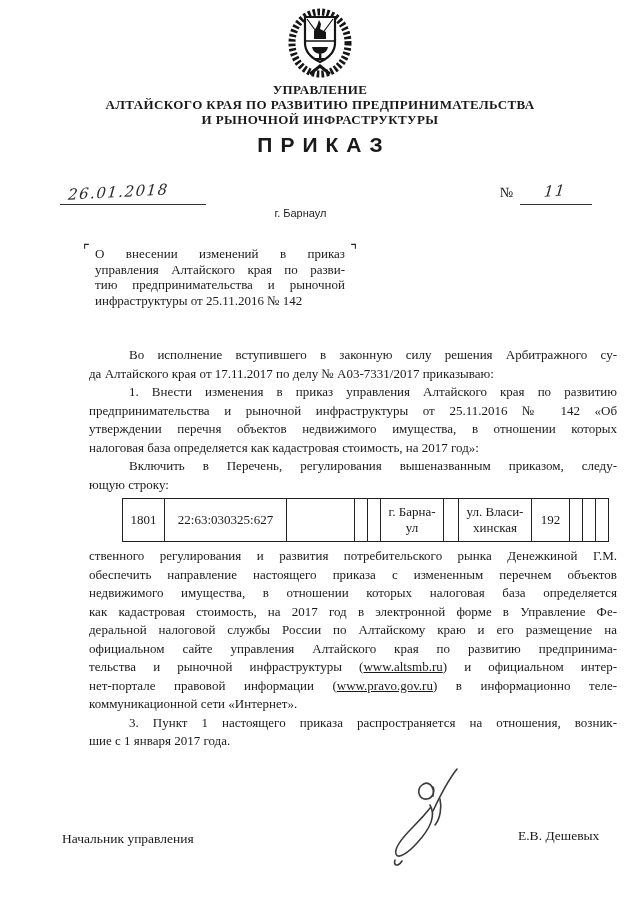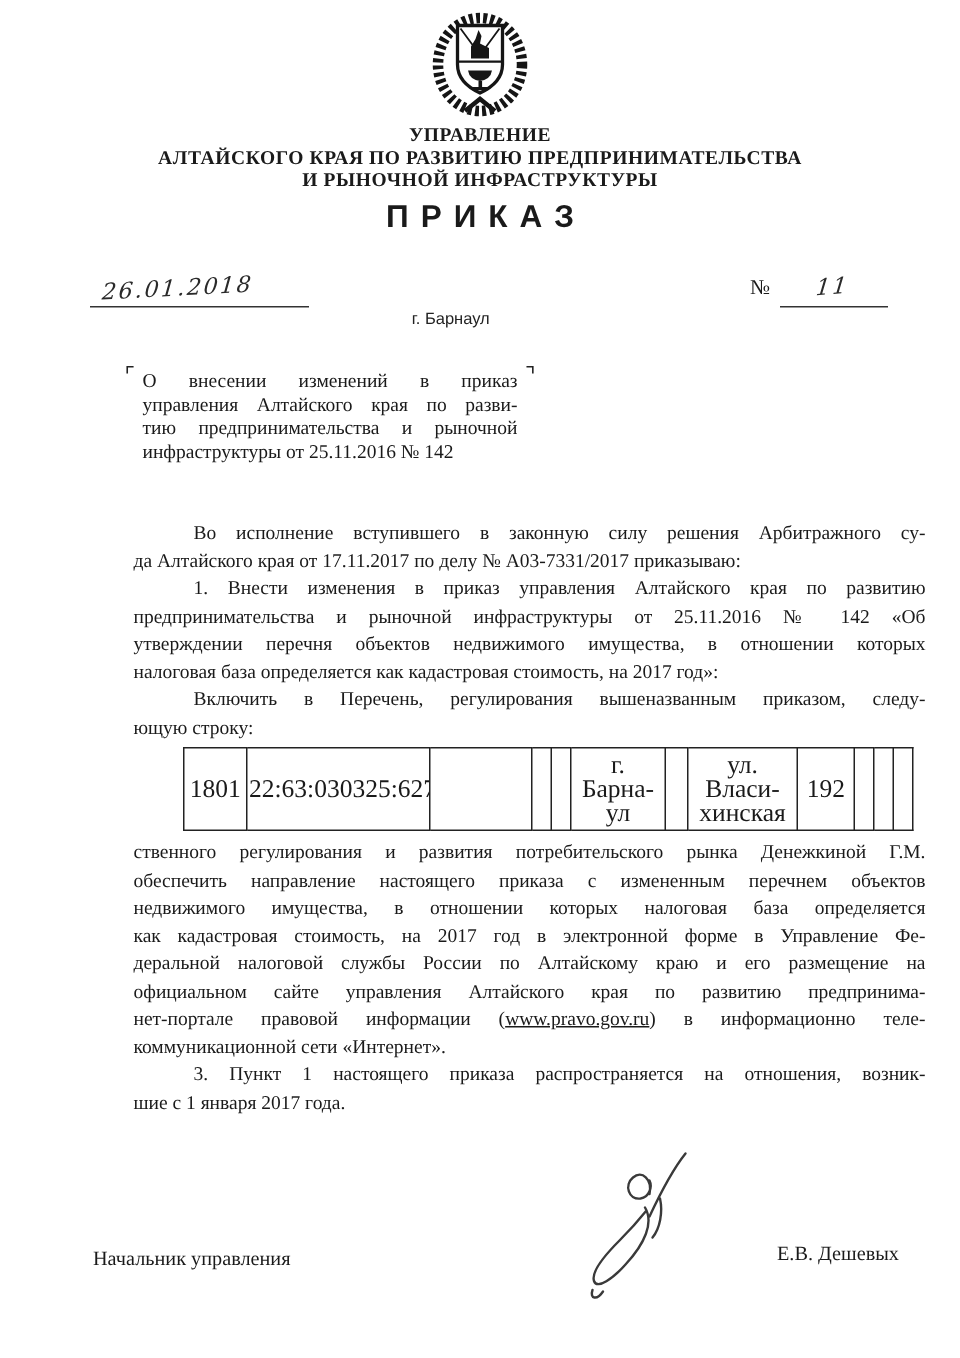--- a/index.html
+++ b/index.html
@@ -47,21 +47,21 @@
     font-size:13px; line-height:18.5px;margin-left:32px;
   }
   .line { text-align:justify; text-align-last:justify; }
   .line.end { text-align-last:left; }
   .line.indent { text-indent:40px; }
   .url { text-decoration:underline; }
   
   table.perechen {
     border-collapse:collapse; table-layout:fixed;
     margin:4px 0 5px 33px; width:486px;
-    font-size:17px; line-height:16px;
+    font-size:13px; line-height:16px;
   }
   table.perechen td {
     border:1.3px solid #222; text-align:center; vertical-align:middle;
     padding:3px 1px; white-space:pre-line; height:36px; overflow:hidden;
   }
   
   .sig-role { position:absolute; top:831px; left:62px; font-size:13.5px; }
   .sig-name { position:absolute; top:828px; left:518px; font-size:13.5px; }
   .autograph { position:absolute; top:763px; left:383px; }
 </style>
@@ -152,20 +152,21 @@
       </tr>
     </tbody>
       </table>
 
     <div class="line">ственного регулирования и развития потребительского рынка Денежкиной Г.М.</div>
     <div class="line">обеспечить направление настоящего приказа с измененным перечнем объектов</div>
     <div class="line">недвижимого имущества, в отношении которых налоговая база определяется</div>
     <div class="line">как кадастровая стоимость, на 2017 год в электронной форме в Управление Фе-</div>
     <div class="line">деральной налоговой службы России по Алтайскому краю и его размещение на</div>
     <div class="line">официальном сайте управления Алтайского края по развитию предпринима-</div>
+    <div class="line"><span>тельства и рыночной инфраструктуры (</span><span class="url">www.altsmb.ru</span><span>) и официальном интер-</span></div>
     <div class="line"><span>нет-портале правовой информации (</span><span class="url">www.pravo.gov.ru</span><span>) в информационно теле-</span></div>
     <div class="line end">коммуникационной сети «Интернет».</div>
 
     <div class="line indent">3. Пункт 1 настоящего приказа распространяется на отношения, возник-</div>
     <div class="line end">шие с 1 января 2017 года.</div>
   </div>
 
   <div class="sig-role">Начальник управления</div>
   <div class="autograph">
     <svg width="110" height="110" viewBox="0 0 110 110">

